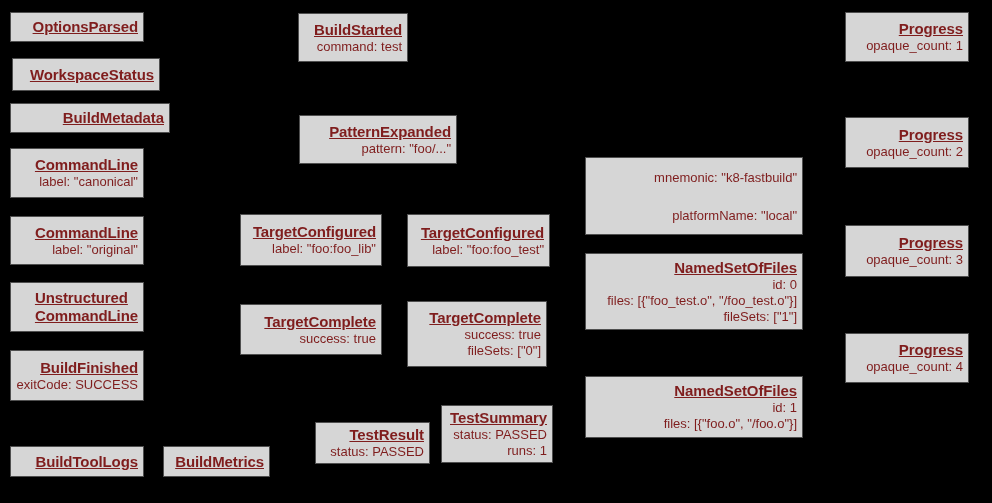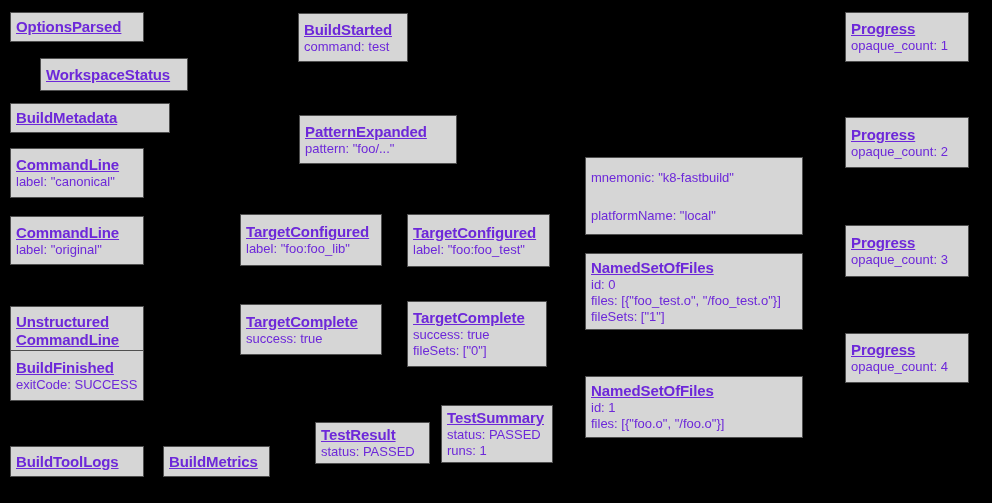--- a/index.html
+++ b/index.html
@@ -13,26 +13,27 @@
     height: 503px;
     background: var(--bg, #000000);
     overflow: hidden;
     font-family: "Liberation Sans", sans-serif;
   }
   .node {
     position: absolute;
     box-sizing: border-box;
     background: var(--node-fill, #d6d6d6);
     border: 1px solid var(--node-border, #4f4f4f);
-    color: #6d28d9;
+    color: #7f1d1d;
     padding: 2px 5px;
     display: flex;
     flex-direction: column;
     justify-content: center;
     overflow: hidden;
+    align-items: flex-end;
   }
   .node-title {
     font-size: 15px;
     font-weight: bold;
     line-height: 18px;
     text-decoration: underline;
     white-space: pre-line;
     letter-spacing: -0.1px;
   }
   .node-line {
@@ -43,39 +44,39 @@
 </style>
 </head>
 <body>
 
 <div id="canvas" style="--bg: #000000; --node-fill: #d6d6d6; --node-border: #4f4f4f;">
 
   <div class="node" style="left:10px; top:12px; width:134px; height:30px;">
     <div class="node-title">OptionsParsed</div>
   </div>
 
-  <div class="node" style="left:12px; top:58px; width:148px; height:33px;margin-left:28px;">
+  <div class="node" style="left:12px; top:58px; width:148px; height:33px;">
     <div class="node-title">WorkspaceStatus</div>
   </div>
 
   <div class="node" style="left:10px; top:103px; width:160px; height:30px;">
     <div class="node-title">BuildMetadata</div>
   </div>
 
   <div class="node" style="left:10px; top:148px; width:134px; height:50px;">
     <div class="node-title">CommandLine</div>
     <div class="node-line">label: "canonical"</div>
   </div>
 
   <div class="node" style="left:10px; top:216px; width:134px; height:49px;">
     <div class="node-title">CommandLine</div>
     <div class="node-line">label: "original"</div>
   </div>
 
-  <div class="node" style="left:10px; top:282px; width:134px; height:50px;margin-top:24px;">
+  <div class="node" style="left:10px; top:282px; width:134px; height:50px;">
     <div class="node-title">Unstructured
 CommandLine</div>
   </div>
 
   <div class="node" style="left:10px; top:350px; width:134px; height:51px;">
     <div class="node-title">BuildFinished</div>
     <div class="node-line">exitCode: SUCCESS</div>
   </div>
 
   <div class="node" style="left:10px; top:446px; width:134px; height:31px;">

